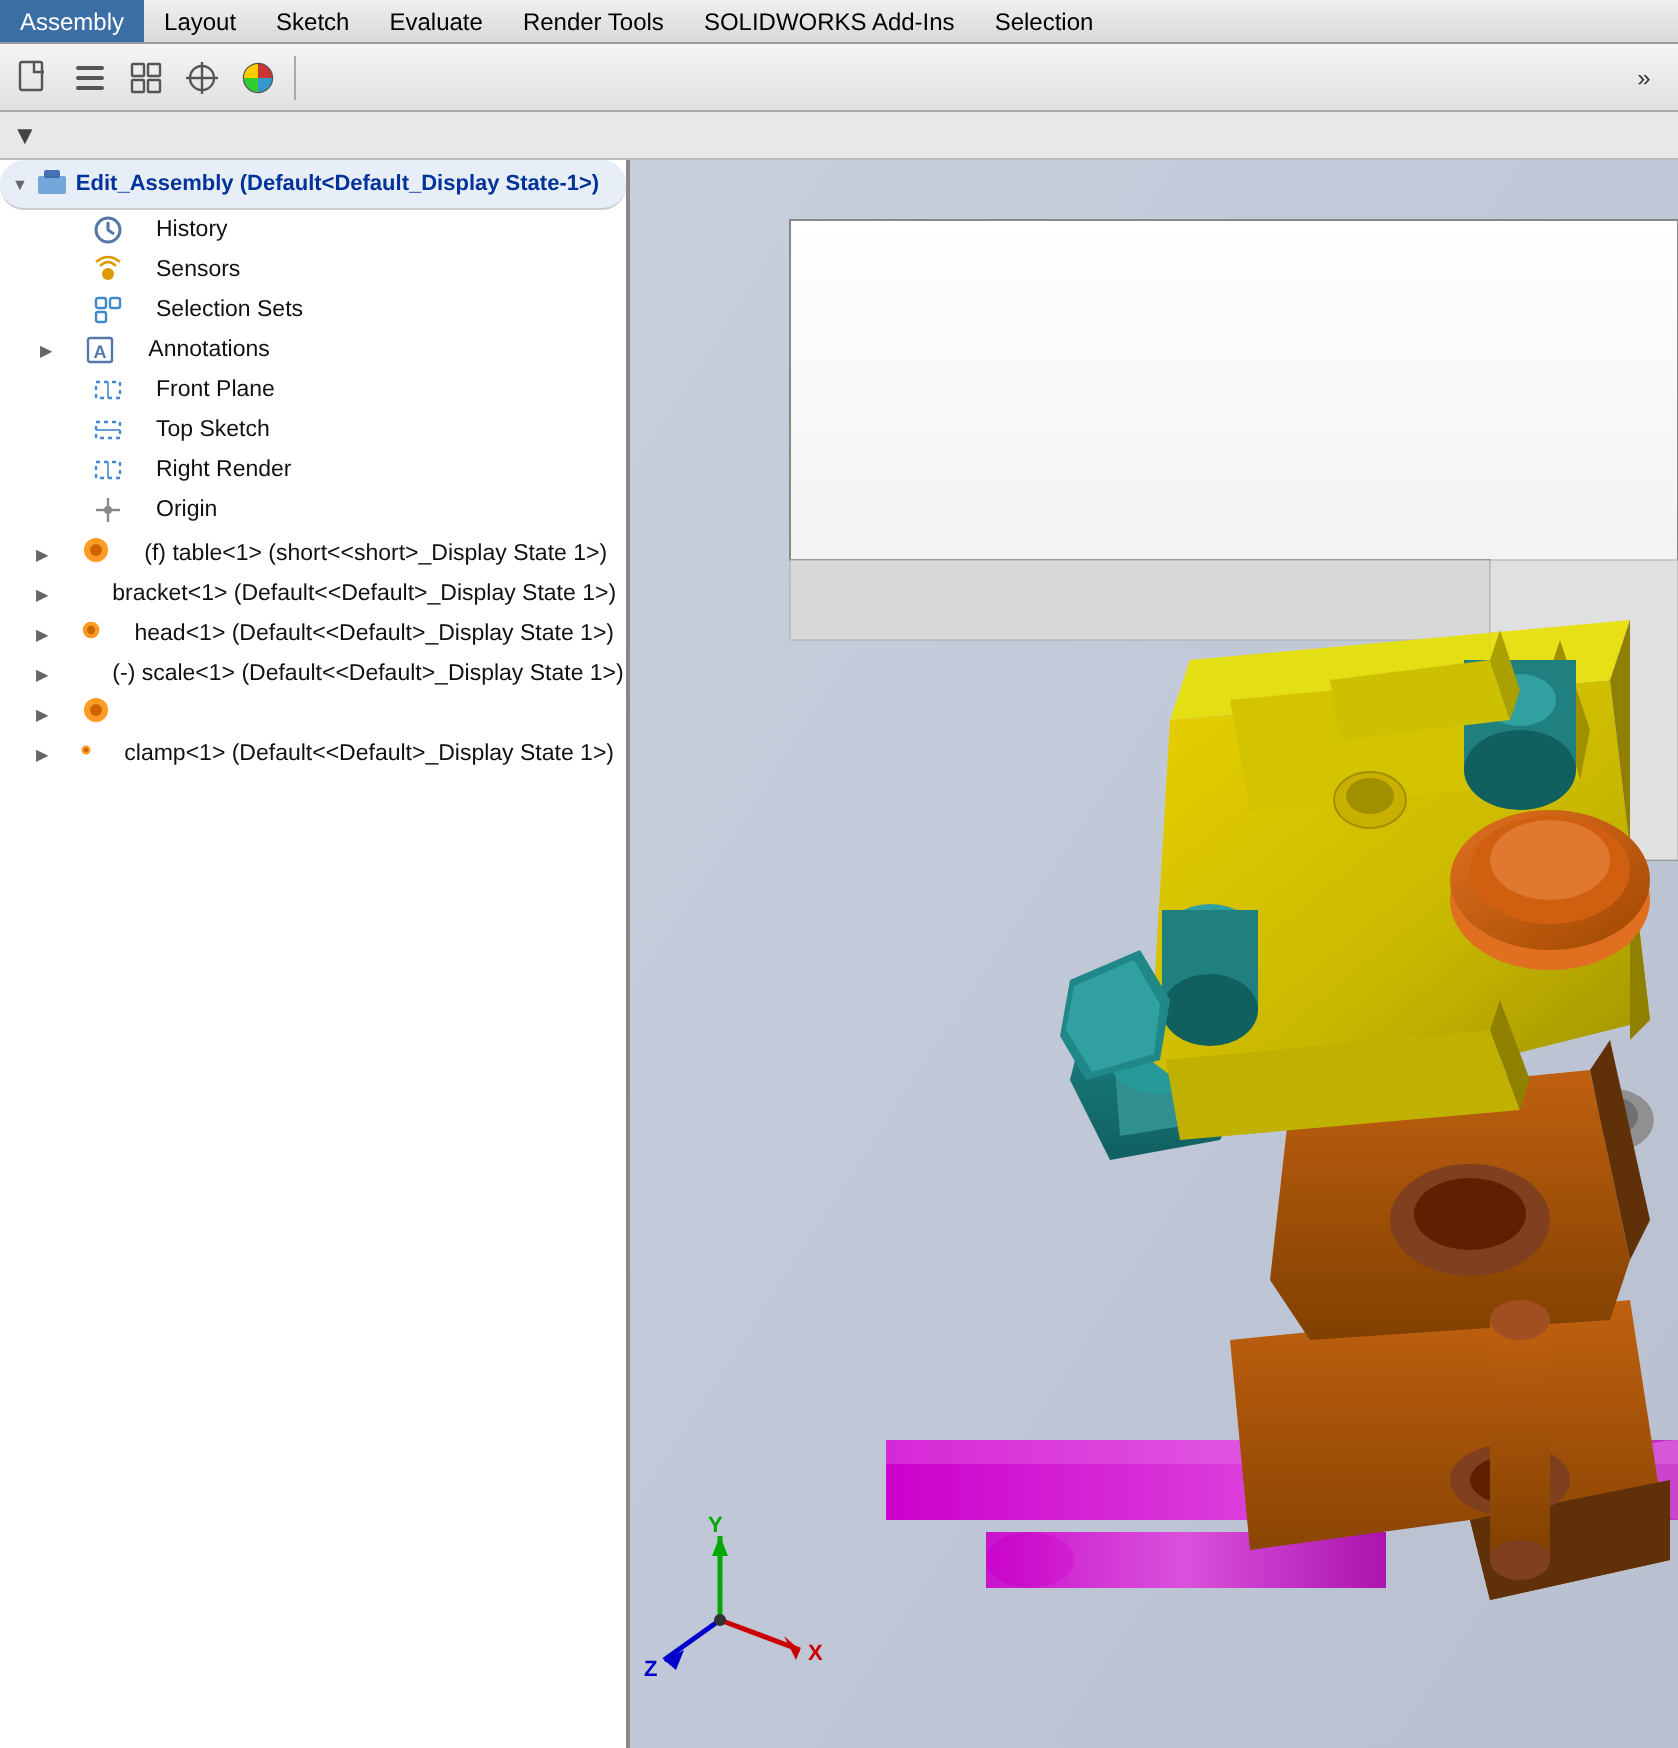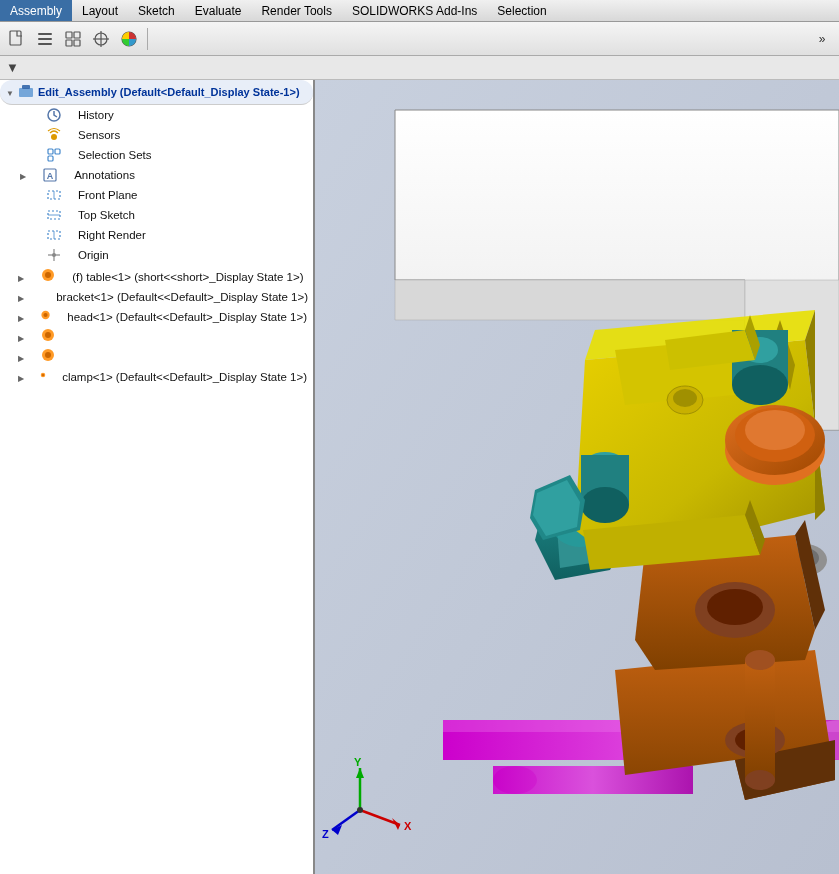--- a/index.html
+++ b/index.html
@@ -263,20 +263,21 @@
         </svg>
       <span>head&lt;1&gt; (Default&lt;&lt;Default&gt;_Display State 1&gt;)</span>
     </div>
 
     <div class="tree-item indent1 has-expand">
       <span class="arrow-right"></span>
       <svg width="16" height="16" viewBox="0 0 16 16">
           <circle cx="8" cy="8" r="6" fill="#ff8800" opacity="0.85"></circle>
           <circle cx="8" cy="8" r="3" fill="#cc6600"></circle>
         </svg>
+      <span>(-) scale&lt;1&gt; (Default&lt;&lt;Default&gt;_Display State 1&gt;)</span>
     </div>
 
     <div class="tree-item indent1 has-expand">
       <span class="arrow-right"></span>
       <svg width="16" height="16" viewBox="0 0 16 16">
           <circle cx="8" cy="8" r="6" fill="#ff8800" opacity="0.85"></circle>
           <circle cx="8" cy="8" r="3" fill="#cc6600"></circle>
         </svg>
     </div>
 

